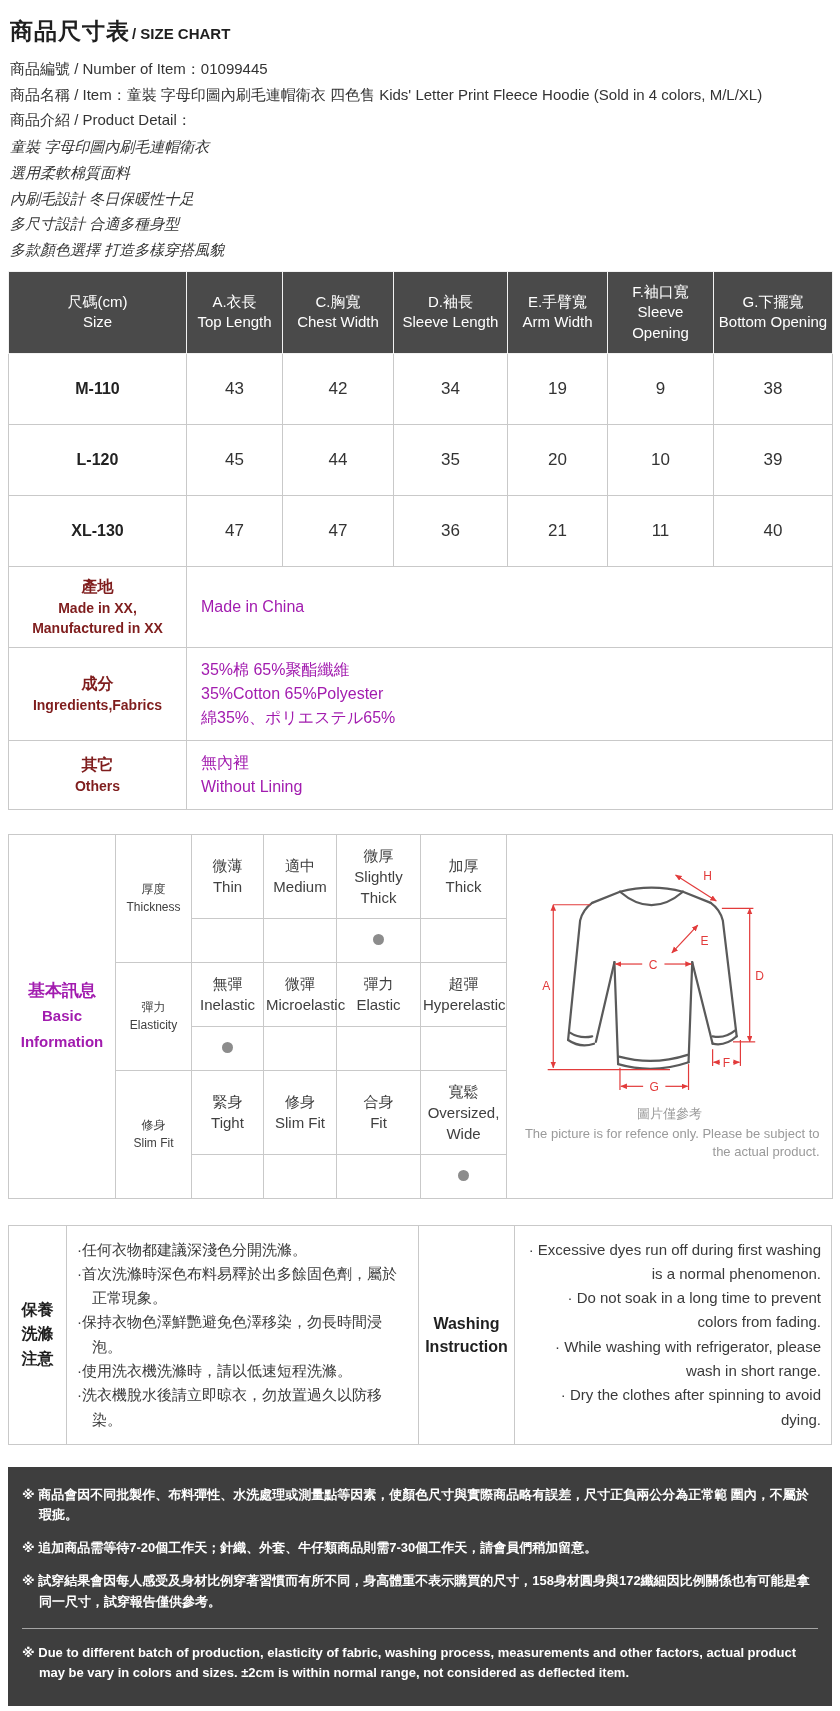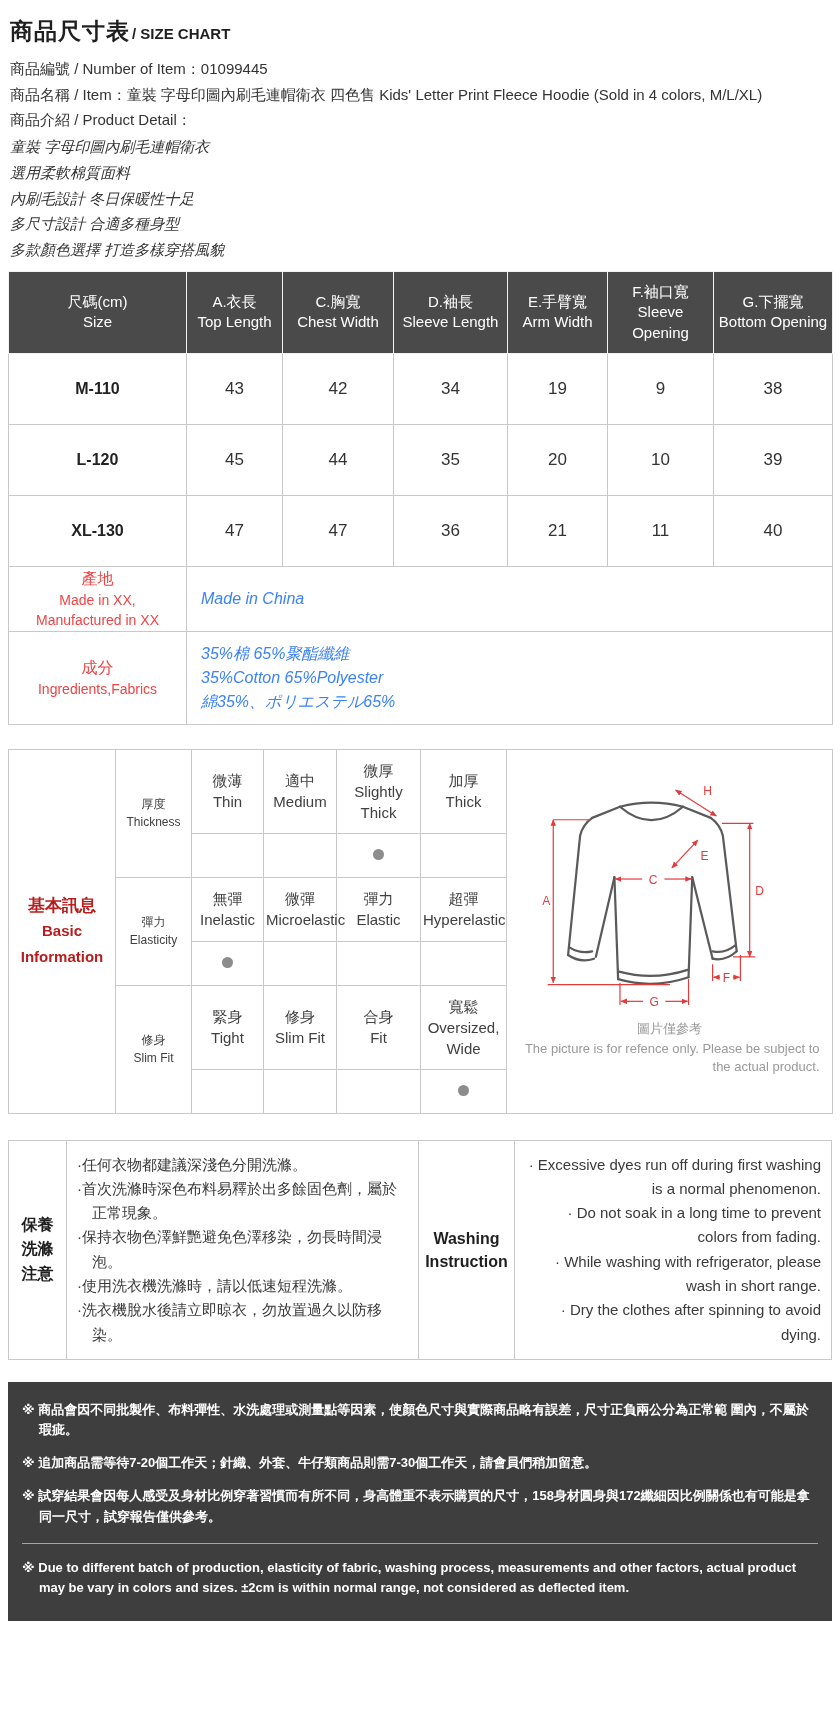--- a/index.html
+++ b/index.html
@@ -26,29 +26,29 @@
     font-size:15px; line-height:1.35; padding:10px 2px;
     border:1px solid #f2f2f2; vertical-align:middle;
   }
   .size-table th .h-zh { display:block; }
   .size-table th .h-en { display:block; }
   .size-table td {
     border:1px solid #c9c9c9; text-align:center; vertical-align:middle;
     font-size:17px; color:#333; padding:25px 0; background:#fff;
   }
   .size-table td.size-name { font-weight:bold; font-size:16px; color:#222; }
-  .size-table td.meta-label { font-size:14px; font-weight:normal; color:#ef4444; padding:0 4px; line-height:1.45; }
+  .size-table td.meta-label { font-size:14px; font-weight:bold; color:#7f1d1d; padding:8px 4px; line-height:1.45; }
   .size-table td.meta-label .m-zh { font-size:16px; display:block; }
   .size-table td.meta-label .m-en { white-space:pre-line; display:block; }
-  .size-table td.meta-value { text-align:left; padding:10px 14px; font-size:16px; line-height:1.5; white-space:pre-line; color:#3b82f6;font-style:italic; }
+  .size-table td.meta-value { text-align:left; padding:10px 14px; font-size:16px; line-height:1.5; white-space:pre-line; color:#a21caf; }
 
   
   .basic-table { margin-top:24px; }
   .basic-table td { border:1px solid #c9c9c9; text-align:center; vertical-align:middle; background:#fff; }
-  .basic-table .main-label { font-weight:bold; color:#b91c1c; font-size:17px; line-height:1.5;margin-left:8px; }
+  .basic-table .main-label { font-weight:bold; color:#a21caf; font-size:17px; line-height:1.5;margin-left:8px; }
   .basic-table .main-label .m-en { font-size:15px; }
   .basic-table .attr-label { color:#404040; font-size:12px; line-height:1.5;margin-left:36px; }
   .basic-table .opt-cell { font-size:15px; color:#404040; line-height:1.4; padding:10px 2px; height:64px; }
   .basic-table .dot-cell { height:44px; }
   .dot { display:inline-block; width:11px; height:11px; border-radius:50%; background:#8c8c8c; }
   .diagram-cell { padding:6px 4px 10px 4px; }
   .diagram-cell svg { display:block; margin:0 auto; }
   .diagram-caption-zh { text-align:center; color:#9a9a9a; font-size:13px; margin-top:2px; }
   .diagram-caption-en { text-align:right; color:#9a9a9a; font-size:13px; line-height:1.4; width:300px; margin:2px auto 16px; }
 
@@ -166,20 +166,28 @@
       <td class="meta-value" colspan="6">Made in China</td>
     </tr>
     <tr>
       <td class="meta-label">
             <span class="m-zh">成分</span>
             <span class="m-en">Ingredients,Fabrics</span>
           </td>
       <td class="meta-value" colspan="6">35%棉 65%聚酯纖維
 35%Cotton 65%Polyester
 綿35%、ポリエステル65%</td>
+    </tr>
+    <tr>
+      <td class="meta-label">
+            <span class="m-zh">其它</span>
+            <span class="m-en">Others</span>
+          </td>
+      <td class="meta-value" colspan="6">無內裡
+Without Lining</td>
     </tr>
   </tbody>
     </table>
 
   <table class="basic-table">
     <colgroup>
       <col style="width:107px">
         <col style="width:76px">
         <col style="width:72px">
         <col style="width:73px">

